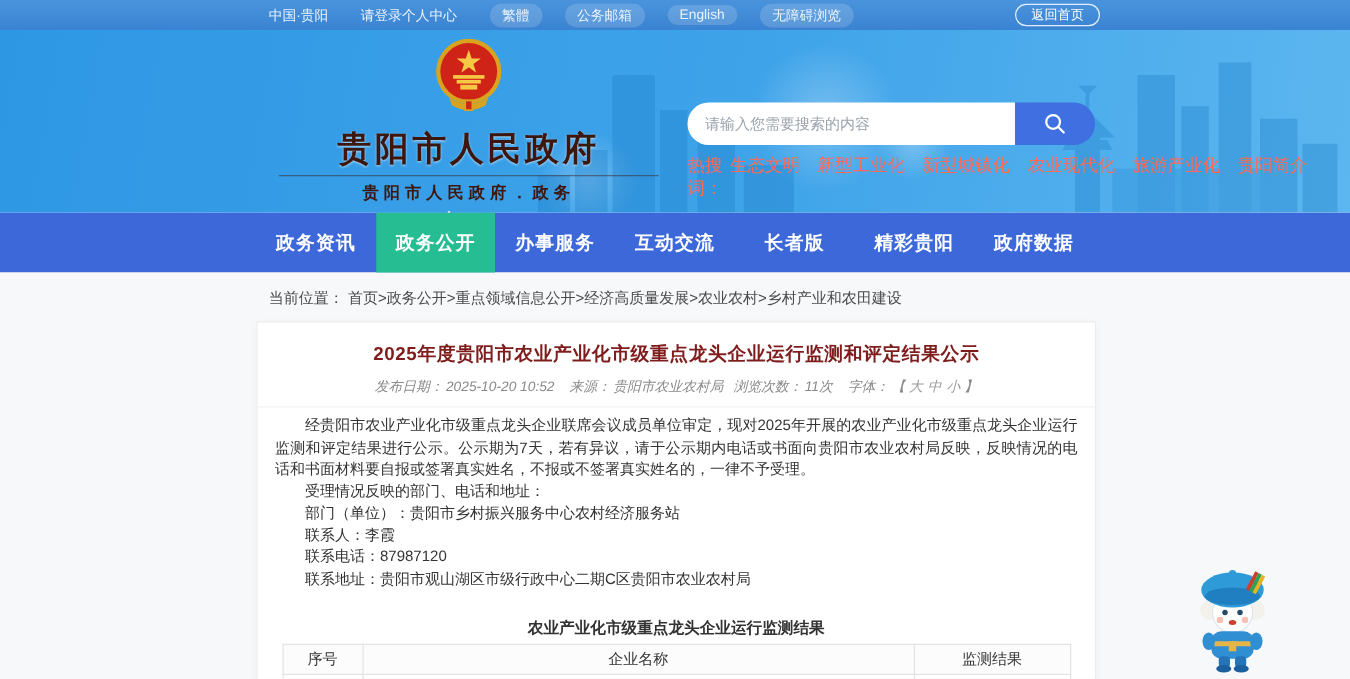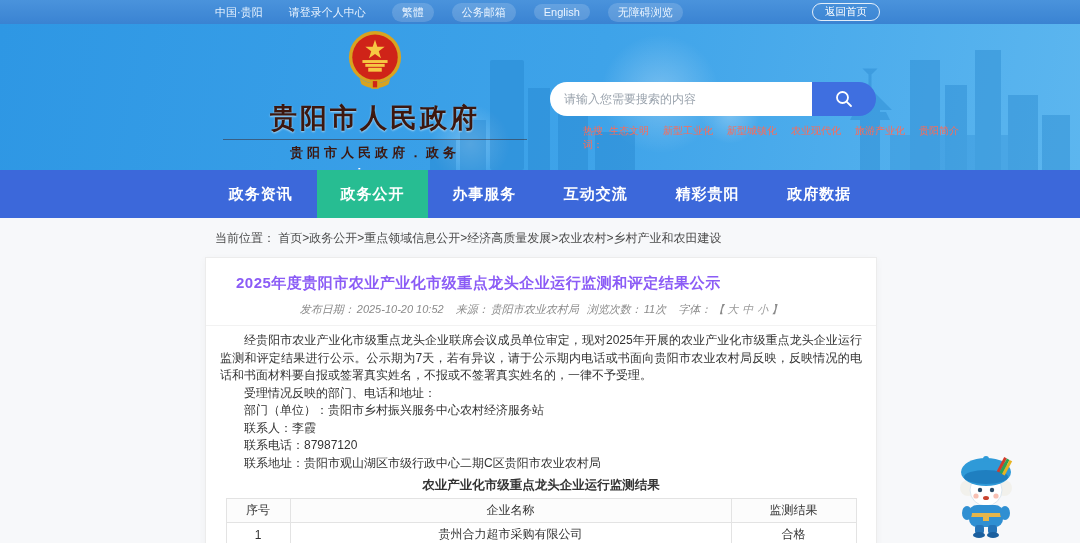--- a/index.html
+++ b/index.html
@@ -41,53 +41,53 @@
   .search-box{display:flex;height:34px;}
   .search-input{
     flex:1;border:none;outline:none;border-radius:17px 0 0 17px;
     padding:0 14px;font-size:12px;color:#333;background:#fff;
   }
   .search-input::placeholder{color:#9aa3ad;}
   .search-btn{
     width:64px;background:#3f6fe0;border:none;border-radius:0 17px 17px 0;
     display:flex;align-items:center;justify-content:center;cursor:pointer;
   }
-  .hotwords{margin-top:8px;font-size:10px;color:#ff6a55;display:flex;flex-wrap:nowrap;margin-left:33px;}
+  .hotwords{margin-top:8px;font-size:14px;color:#ff6a55;display:flex;flex-wrap:nowrap;}
   .hotwords .hw{margin-right:14px;color:#ff6a55;cursor:pointer;white-space:nowrap;}
   .hotwords .hw-label{color:#ff6a55;margin-right:6px;}
   
   .nav{height:48px;background:#3c68da;}
   .nav-inner{width:670px;margin-left:205px;display:flex;height:100%;}
   .nav-item{
     flex:1;display:flex;align-items:center;justify-content:center;
     color:#fff;font-size:15px;font-weight:bold;cursor:pointer;letter-spacing:1px;
   }
   .nav-item.active{background:#27bd92;}
   
   .crumb{padding:12px 0 10px 215px;font-size:12px;color:#4a4a4a;background:#f7f8fa;}
   .crumb .crumb-label{color:#4a4a4a;}
   .crumb .crumb-path{color:#4a4a4a;}
   
   .card{
     width:670px;margin-left:205px;background:#fff;border:1px solid #ececec;
     box-shadow:0 2px 8px rgba(0,0,0,.04);min-height:300px;padding-bottom:30px;
   }
   .article-title{
-    text-align:left;font-size:15px;font-weight:bold;color:#8b5cf6;
+    text-align:center;font-size:15px;font-weight:bold;color:#7f1d1d;
     padding:16px 30px 0 30px;letter-spacing:.5px;
   }
   .article-meta{
     text-align:center;font-size:11px;color:#8a8a8a;margin-top:9px;
     padding-bottom:8px;border-bottom:1px solid #f2f2f2;
   }
   .article-meta span{margin:0 1px;font-style:italic;}
   .article-meta .fs{color:#9a9a9a;margin:0 2px;cursor:pointer;}
   .article-body{padding:6px 14px 0 14px;font-size:12px;color:#333;}
   .article-body p{margin:0;line-height:17.5px;text-indent:2em;text-align:justify;}
-  .tbl-caption{text-align:center;font-weight:bold;font-size:12.5px;color:#333;margin-top:5px;line-height:17px;}
+  .tbl-caption{text-align:center;font-weight:bold;font-size:12.5px;color:#333;margin-top:22px;line-height:17px;}
   table.monitor{
     border-collapse:collapse;width:630px;margin:4px auto 0 auto;
     font-size:12px;color:#333;table-layout:fixed;
   }
   table.monitor th,table.monitor td{
     border:1px solid #e3e3e3;text-align:center;height:23px;padding:0 4px;
     font-weight:normal;overflow:hidden;white-space:nowrap;
   }
   table.monitor th{background:#fcfcfc;}
   .col-idx{width:64px;}
@@ -176,20 +176,21 @@
     </div>
   </div>
 </div>
 
 <div class="nav">
   <div class="nav-inner">
     <div class="nav-item">政务资讯</div>
     <div class="nav-item active">政务公开</div>
     <div class="nav-item">办事服务</div>
     <div class="nav-item">互动交流</div>
+    <div class="nav-item">长者版</div>
     <div class="nav-item">精彩贵阳</div>
     <div class="nav-item">政府数据</div>
   </div>
 </div>
 
 <div class="crumb">
   <span class="crumb-label">当前位置：</span>
   <span class="crumb-path">首页&gt;政务公开&gt;重点领域信息公开&gt;经济高质量发展&gt;农业农村&gt;乡村产业和农田建设</span>
 </div>
 

